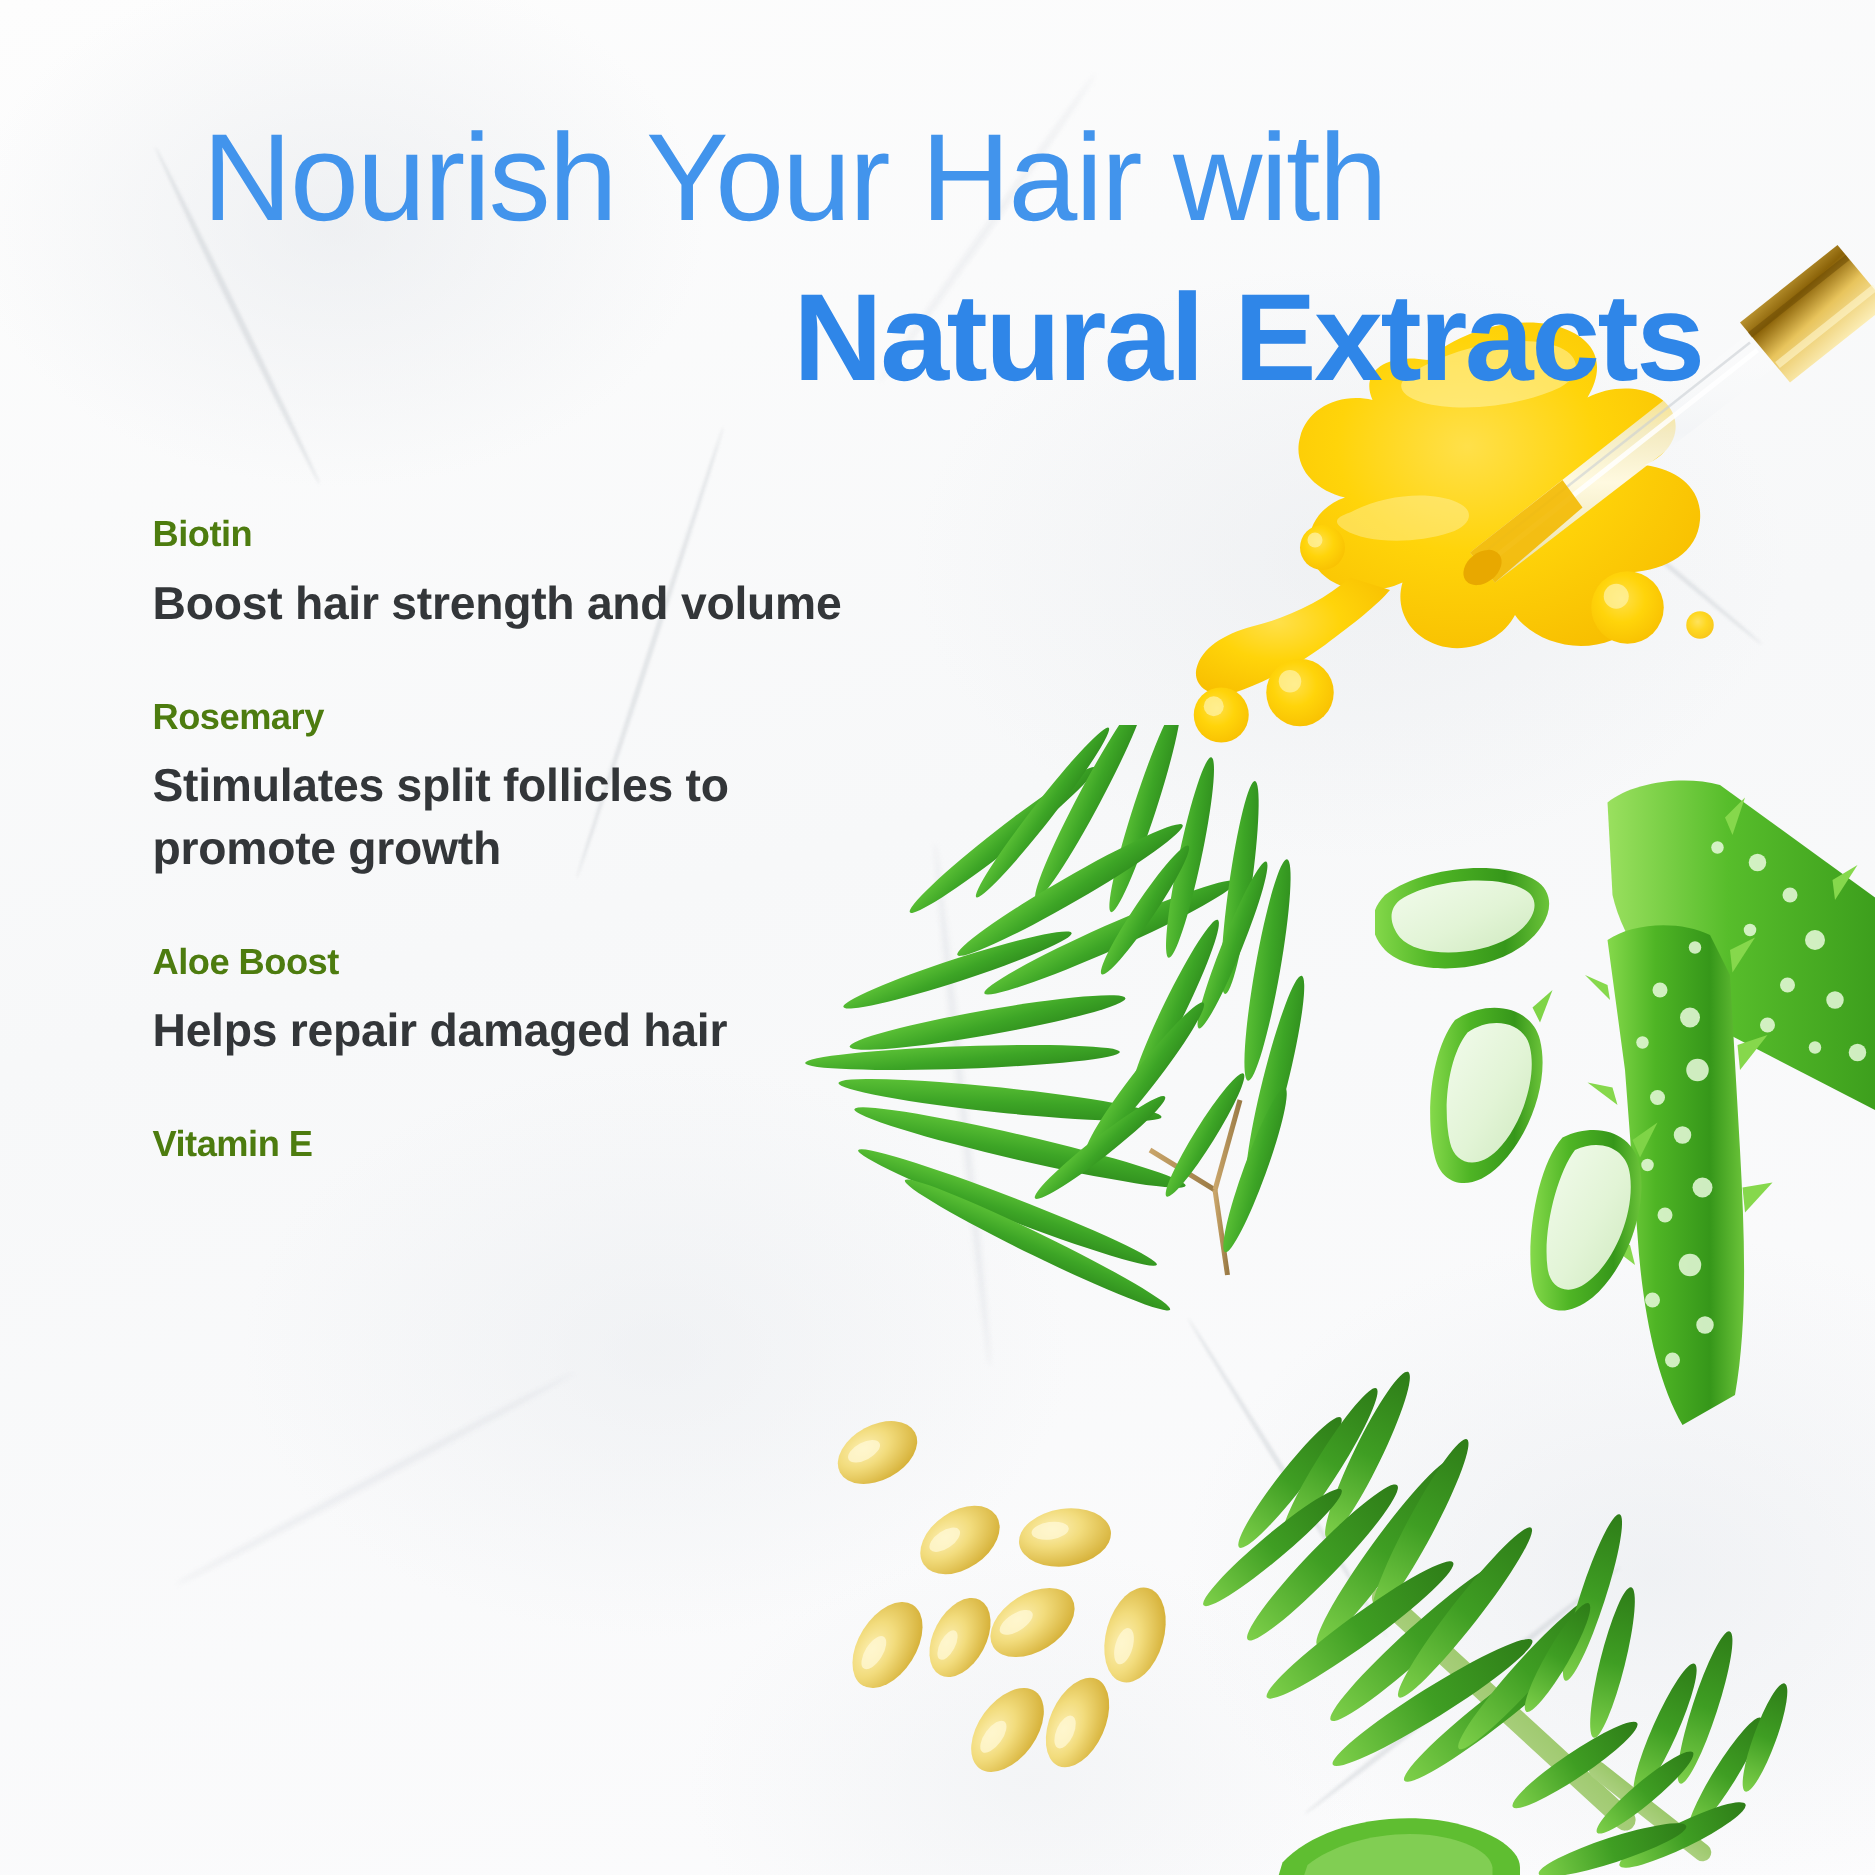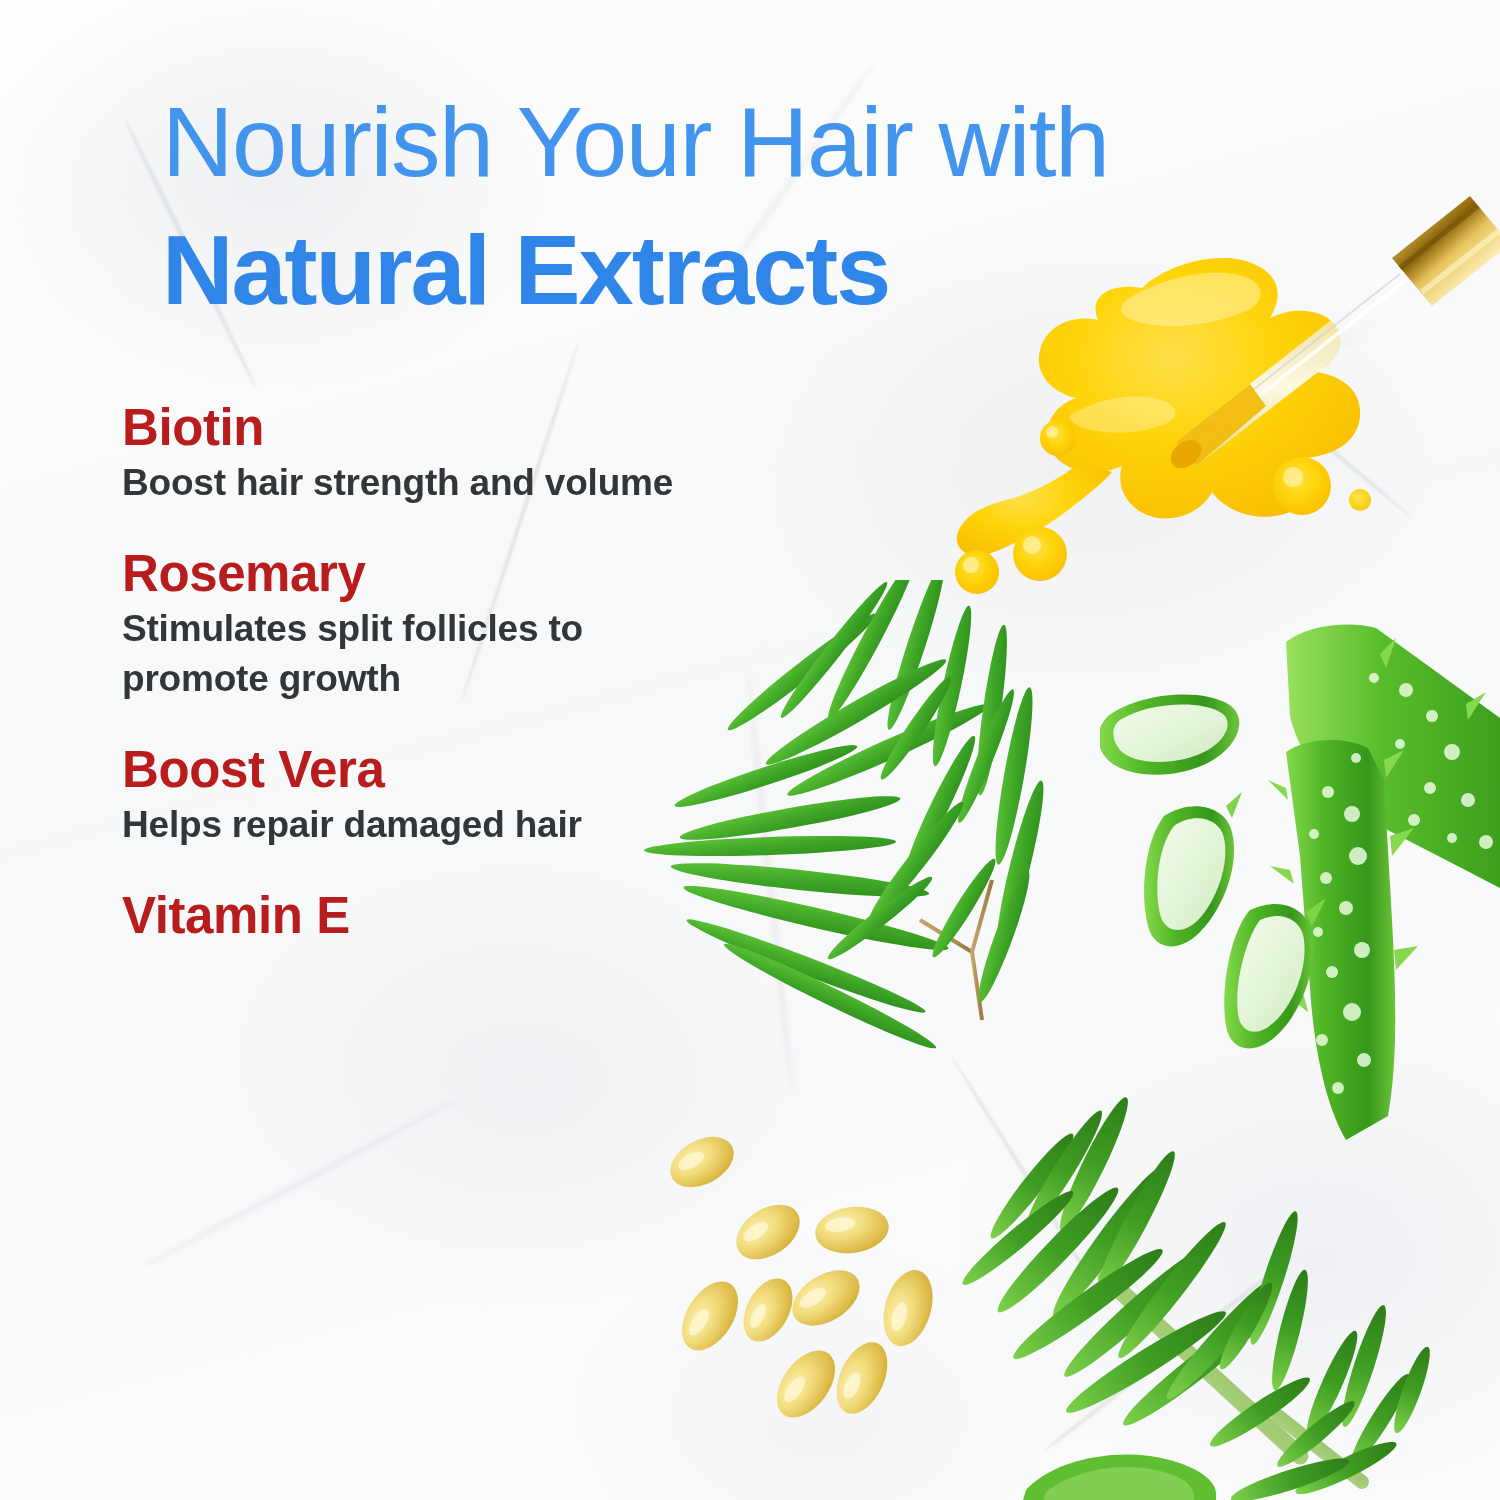--- a/index.html
+++ b/index.html
@@ -20,27 +20,27 @@
       radial-gradient(ellipse 380px 260px at 55% 95%, rgba(232,235,238,.40), rgba(255,255,255,0) 72%),
       linear-gradient(165deg,#fdfdfd 0%,#f7f8f9 45%,#fcfcfd 100%);
   }
   .vein{position:absolute;background:rgba(176,182,190,.30);border-radius:50%;filter:blur(1.1px);}
   .vein2{position:absolute;background:rgba(190,196,203,.22);border-radius:50%;filter:blur(2.2px);}
 
   
   .headline{position:absolute;left:118px;top:78px;width:1200px;margin-left:44px;}
   .hl-line{font-size:99px;line-height:128px;letter-spacing:-1.5px;white-space:nowrap;}
   .hl-1{color:#4294ec;font-weight:400;}
-  .hl-2{color:#2f86e8;font-weight:700;letter-spacing:-2px;}
+  .hl-2{color:#2f86e8;font-weight:700;letter-spacing:-2px;text-align:right;}
 
   
   .list{position:absolute;left:122px;top:402px;width:560px;}
   .item{margin-bottom:40px;}
   .item:last-child{margin-bottom:16px;}
-  .item-title{color:#b91c1c;font-weight:700;font-size:51px;line-height:52px;letter-spacing:-.4px;}
+  .item-title{color:#4d7c0f;font-weight:700;font-size:29px;line-height:52px;letter-spacing:-.4px;}
   .item-desc{color:#333639;font-weight:700;font-size:37px;line-height:50px;letter-spacing:-.2px;margin-top:4px;}
 
   
   .art{position:absolute;pointer-events:none;}
 </style>
 </head>
 <body>
 
 <div id="stage">
 
@@ -363,21 +363,21 @@
       <div class="item-title">Biotin</div>
       <div class="item-desc">Boost hair strength and volume</div>
     </div>
 
     <div class="item">
       <div class="item-title">Rosemary</div>
       <div class="item-desc">Stimulates split follicles to promote growth</div>
     </div>
 
     <div class="item">
-      <div class="item-title">Boost Vera</div>
+      <div class="item-title">Aloe Boost</div>
       <div class="item-desc">Helps repair damaged hair</div>
     </div>
 
 
     <div class="item">
       <div class="item-title">Vitamin E</div>
     </div>
 
   </div>
 

